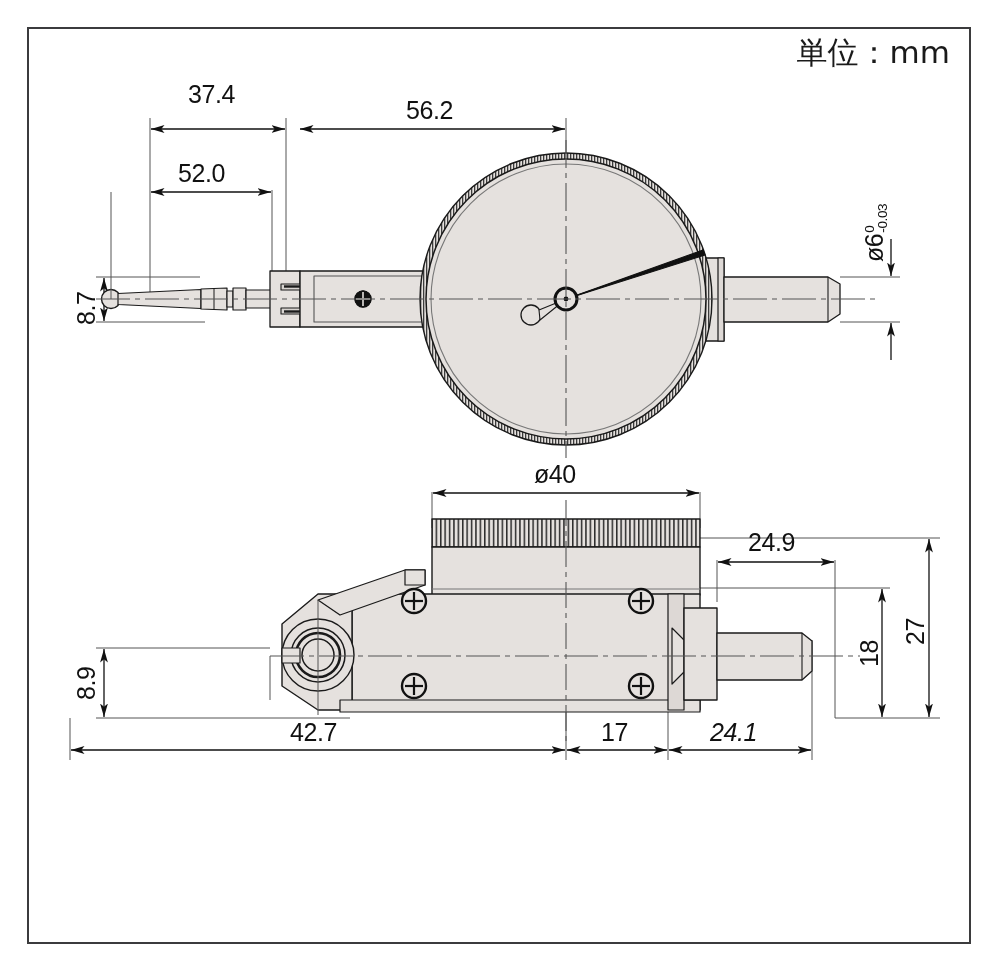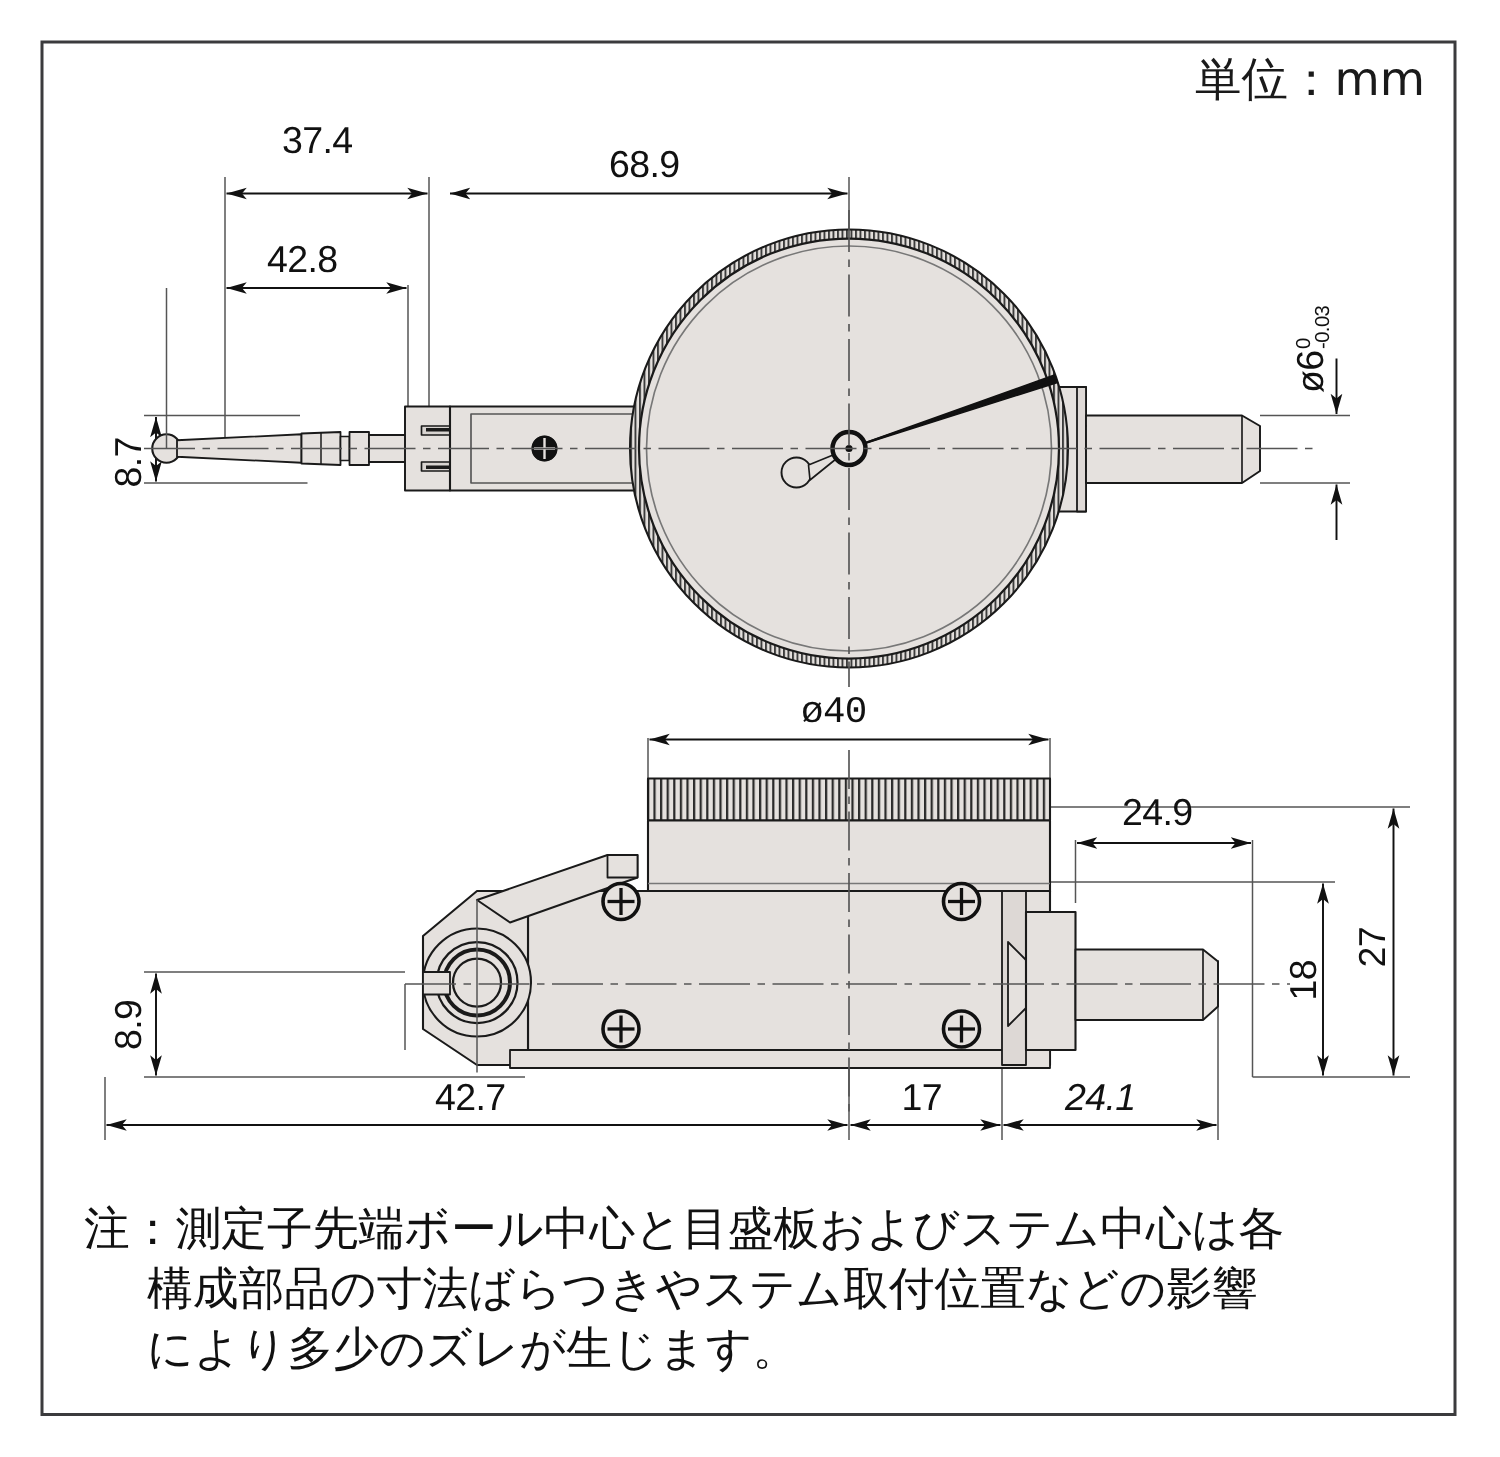--- a/index.html
+++ b/index.html
@@ -300,36 +300,31 @@
         </g>
         <g stroke="#555" stroke-width="1">
           <line x1="318" y1="600" x2="318" y2="715"></line>
           <line x1="270" y1="656" x2="270" y2="700"></line>
         </g>
       </g>
     </g>
   </svg>
 
   <div class="dim-text" style="left:188px;top:80px;">37.4</div>
-  <div class="dim-text" style="left:406px;top:96px;">68.9</div>
-  <div class="dim-text" style="left:178px;top:159px;">42.8</div>
+  <div class="dim-text" style="left:406px;top:96px;">56.2</div>
+  <div class="dim-text" style="left:178px;top:159px;">52.0</div>
   <div class="dim-text rot90" style="left:72px;top:325px;">8.7</div>
 
   <div class="dim-text rot90" style="left:860px;top:262px;">
     <span>ø6</span><span class="tol"><span>0</span><span>-0.03</span></span>
   </div>
 
-  <div class="dim-text" style="left:534px;top:460px;font-family:Liberation Mono, monospace;">ø40</div>
+  <div class="dim-text" style="left:534px;top:460px;">ø40</div>
   <div class="dim-text" style="left:748px;top:528px;">24.9</div>
   <div class="dim-text rot90" style="left:901px;top:645px;">27</div>
   <div class="dim-text rot90" style="left:855px;top:667px;">18</div>
   <div class="dim-text rot90" style="left:72px;top:700px;">8.9</div>
   <div class="dim-text" style="left:290px;top:718px;text-align:right;">42.7</div>
   <div class="dim-text" style="left:601px;top:718px;">17</div>
   <div class="dim-text" style="left:710px;top:718px;font-style:italic;">24.1</div>
 
-  <div class="note-block">
-    <div class="note-line">注：測定子先端ボール中心と目盛板およびステム中心は各</div>
-    <div class="note-line indent">構成部品の寸法ばらつきやステム取付位置などの影響</div>
-    <div class="note-line indent">により多少のズレが生じます。</div>
-  </div>
 
 </div>
 
 </body></html>

